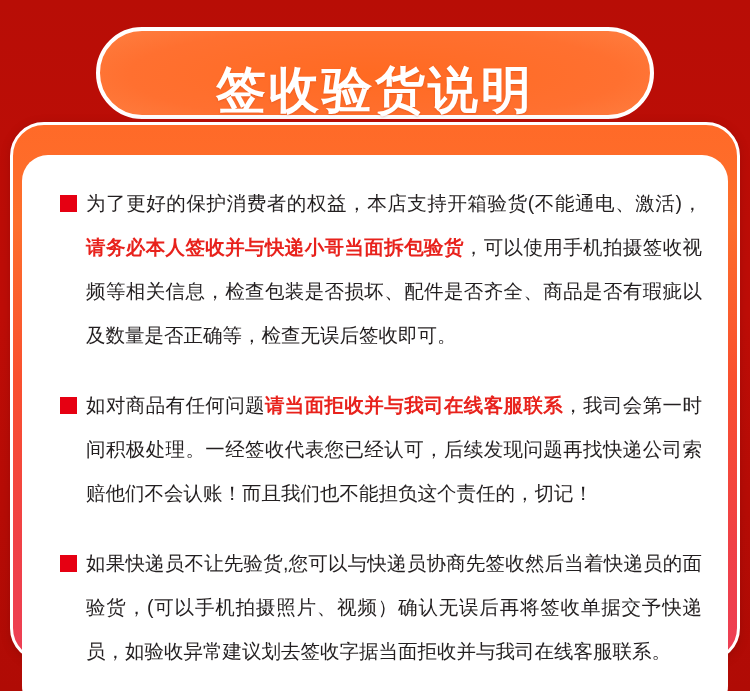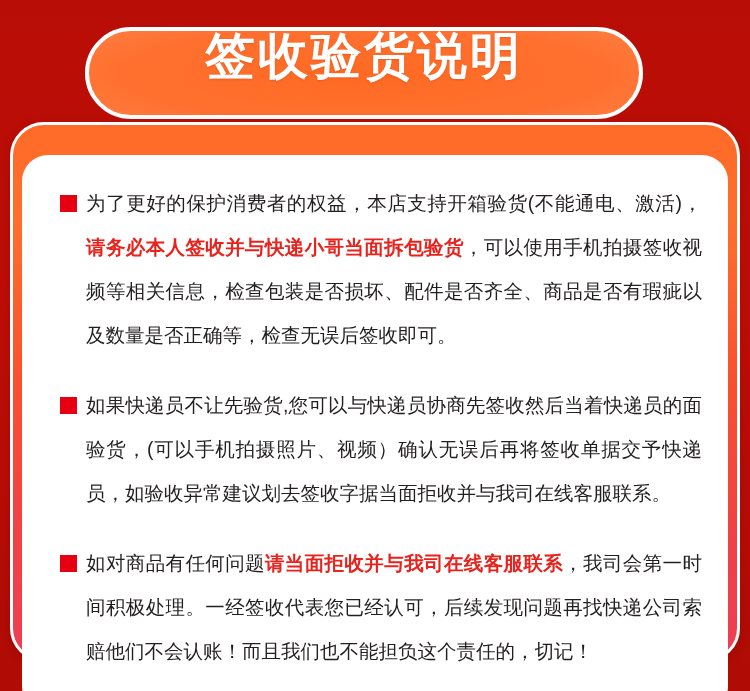--- a/index.html
+++ b/index.html
@@ -51,31 +51,31 @@
     height: 557px;
     box-sizing: border-box;
     background: #ffffff;
     border-radius: 26px;
     padding: 26px 26px 0 26px;
   }
 
   
   .title-pill {
     position: absolute;
-    left: 85px;
+    left: 96px;
     top: 27px;
     width: 558px;
     height: 92px;
     box-sizing: border-box;
     border: 4px solid #ffffff;
     border-radius: 46px;
     background:
       radial-gradient(118% 150% at 50% 52%, #ff6a22 0%, #ff7030 38%, #fd8a4f 68%, #ffc79b 100%);
     display: flex;
-    align-items: flex-start;
+    align-items: flex-end;
     justify-content: center;
   }
   .title-pill .title-text {
     color: #ffffff;
     font-size: 50px;
     font-weight: 700;
     letter-spacing: 3px;
     line-height: 1;
     white-space: nowrap;
     text-shadow: 0 1px 2px rgba(180, 45, 0, .25);
@@ -113,17 +113,17 @@
 
   <div class="title-pill">
     <span class="title-text">签收验货说明</span>
   </div>
 
   <div class="panel"></div>
 
   <div class="content-card" id="content-card">
 
   <div class="para"><span class="bullet"></span><span class="txt">为了更好的保护消费者的权益，本店支持开箱验货(不能通电、激活)，</span><span class="hl">请务必本人签收并与快递小哥当面拆包验货</span><span class="txt">，可以使用手机拍摄签收视频等相关信息，检查包装是否损坏、配件是否齐全、商品是否有瑕疵以及数量是否正确等，检查无误后签收即可。</span></div>
+      <div class="para"><span class="bullet"></span><span class="txt">如对商品有任何问题</span><span class="hl">请当面拒收并与我司在线客服联系</span><span class="txt">，我司会第一时间积极处理。一经签收代表您已经认可，后续发现问题再找快递公司索赔他们不会认账！而且我们也不能担负这个责任的，切记！</span></div>
       <div class="para"><span class="bullet"></span><span class="txt">如果快递员不让先验货,您可以与快递员协商先签收然后当着快递员的面验货，(可以手机拍摄照片、视频）确认无误后再将签收单据交予快递员，如验收异常建议划去签收字据当面拒收并与我司在线客服联系。</span></div>
-      <div class="para"><span class="bullet"></span><span class="txt">如对商品有任何问题</span><span class="hl">请当面拒收并与我司在线客服联系</span><span class="txt">，我司会第一时间积极处理。一经签收代表您已经认可，后续发现问题再找快递公司索赔他们不会认账！而且我们也不能担负这个责任的，切记！</span></div>
     </div>
 
 </div>
 
 </body></html>

